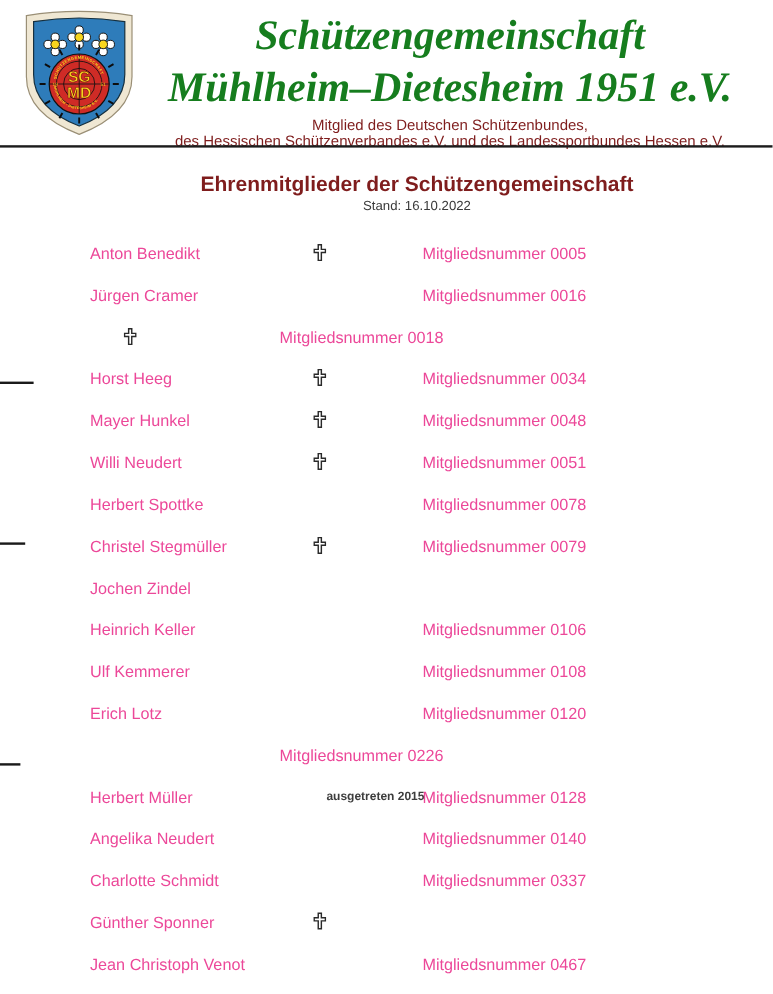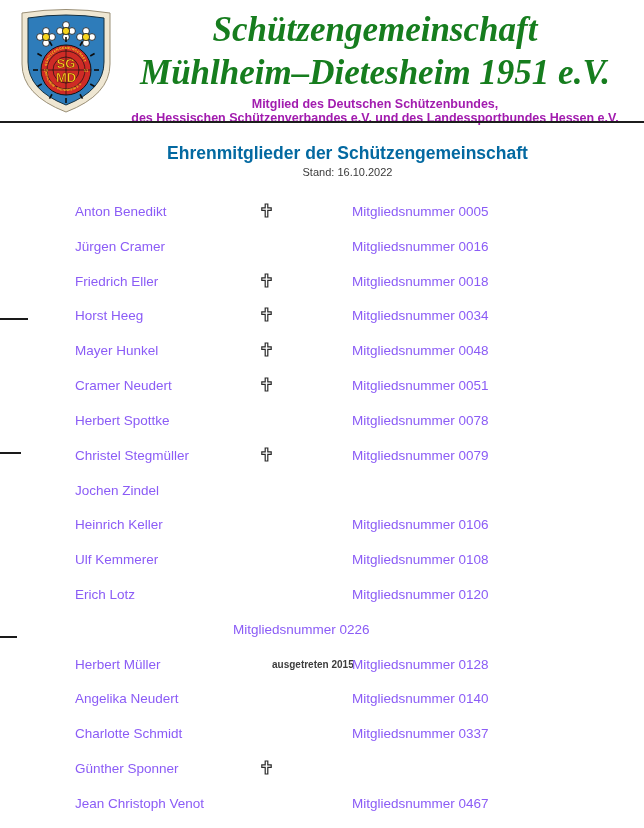--- a/index.html
+++ b/index.html
@@ -10,42 +10,42 @@
     overflow:hidden; margin:0 auto;
   }
 
   
   .crest { position:absolute; left:16px; top:6px; width:100px; height:110px; }
   .title-block { position:absolute; left:112px; right:6px; top:8px; text-align:center; }
   .title-line {
     font-family:"Liberation Serif", serif; font-style:italic; font-weight:700;
     font-size:35px; line-height:43px; color:#167d1e; white-space:nowrap;
   }
-  .subtitle { font-size:12.5px; line-height:14px; color:#a21caf;font-weight:bold; }
+  .subtitle { font-size:12.5px; line-height:14px; color:#7f1d1d; }
   .subtitle.first { margin-top:3px; }
   .header-rule { position:absolute; left:0; top:121px; width:644px; height:2px; background:#1c1c1c; }
 
   
   .doc-heading {
     position:absolute; left:75px; top:143px; width:545px; text-align:center;
-    font-size:17.5px; font-weight:700; color:#0369a1;
+    font-size:17.5px; font-weight:700; color:#7f1d1d;
   }
   .doc-stand {
     position:absolute; left:75px; top:166px; width:545px; text-align:center;
     font-size:11px; color:#3a3a3a;
   }
 
   
   .member-list { position:absolute; left:75px; top:201px; width:545px; }
   .member-row {
     display:grid; grid-template-columns:158px 119px 1fr;
     height:34.82px; align-items:start;
   }
   .member-name, .membership-number {
-    font-size:13.5px; line-height:17px; color:#8b5cf6; padding-top:2px; white-space:nowrap;
+    font-size:13.5px; line-height:17px; color:#ec4899; padding-top:2px; white-space:nowrap;
   }
   .row-middle { display:flex; align-items:flex-start; padding-top:2px; }
   .deceased-cross { margin-left:28px; visibility:hidden; flex:none; }
   .member-note {
     font-size:10px; font-weight:700; color:#3d3d3d; line-height:17px; white-space:nowrap;
   }
 
   
   .fold-mark { position:absolute; left:0; height:2px; background:#1a1a1a; }
   .fold-mark.m1 { top:318px; width:28px; }
@@ -154,21 +154,20 @@
       <div class="row-middle">
         <svg class="deceased-cross" width="11" height="15" viewBox="0 0 11 15" aria-hidden="true">
           <path d="M4.2 1 H6.8 V4.8 H10.2 V7.4 H6.8 V14 H4.2 V7.4 H0.8 V4.8 H4.2 Z" fill="#ffffff" stroke="#2a2a2a" stroke-width="1.2"></path>
         </svg>
         <span class="member-note"></span>
       </div>
       <div class="membership-number">Mitgliedsnummer 0016</div>
     </div>
 
     <div class="member-row">
-      <div class="member-name">Friedrich Eller</div>
       <div class="row-middle">
         <svg class="deceased-cross" width="11" height="15" viewBox="0 0 11 15" aria-hidden="true" style="visibility: visible;">
           <path d="M4.2 1 H6.8 V4.8 H10.2 V7.4 H6.8 V14 H4.2 V7.4 H0.8 V4.8 H4.2 Z" fill="#ffffff" stroke="#2a2a2a" stroke-width="1.2"></path>
         </svg>
         <span class="member-note"></span>
       </div>
       <div class="membership-number">Mitgliedsnummer 0018</div>
     </div>
 
     <div class="member-row">
@@ -187,21 +186,21 @@
       <div class="row-middle">
         <svg class="deceased-cross" width="11" height="15" viewBox="0 0 11 15" aria-hidden="true" style="visibility: visible;">
           <path d="M4.2 1 H6.8 V4.8 H10.2 V7.4 H6.8 V14 H4.2 V7.4 H0.8 V4.8 H4.2 Z" fill="#ffffff" stroke="#2a2a2a" stroke-width="1.2"></path>
         </svg>
         <span class="member-note"></span>
       </div>
       <div class="membership-number">Mitgliedsnummer 0048</div>
     </div>
 
     <div class="member-row">
-      <div class="member-name">Cramer Neudert</div>
+      <div class="member-name">Willi Neudert</div>
       <div class="row-middle">
         <svg class="deceased-cross" width="11" height="15" viewBox="0 0 11 15" aria-hidden="true" style="visibility: visible;">
           <path d="M4.2 1 H6.8 V4.8 H10.2 V7.4 H6.8 V14 H4.2 V7.4 H0.8 V4.8 H4.2 Z" fill="#ffffff" stroke="#2a2a2a" stroke-width="1.2"></path>
         </svg>
         <span class="member-note"></span>
       </div>
       <div class="membership-number">Mitgliedsnummer 0051</div>
     </div>
 
     <div class="member-row">

